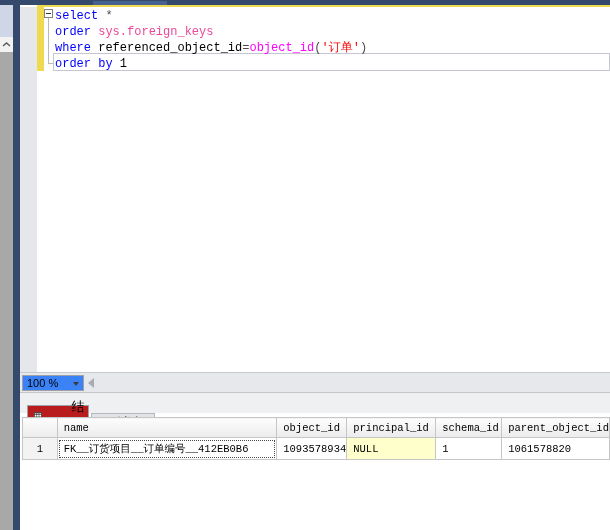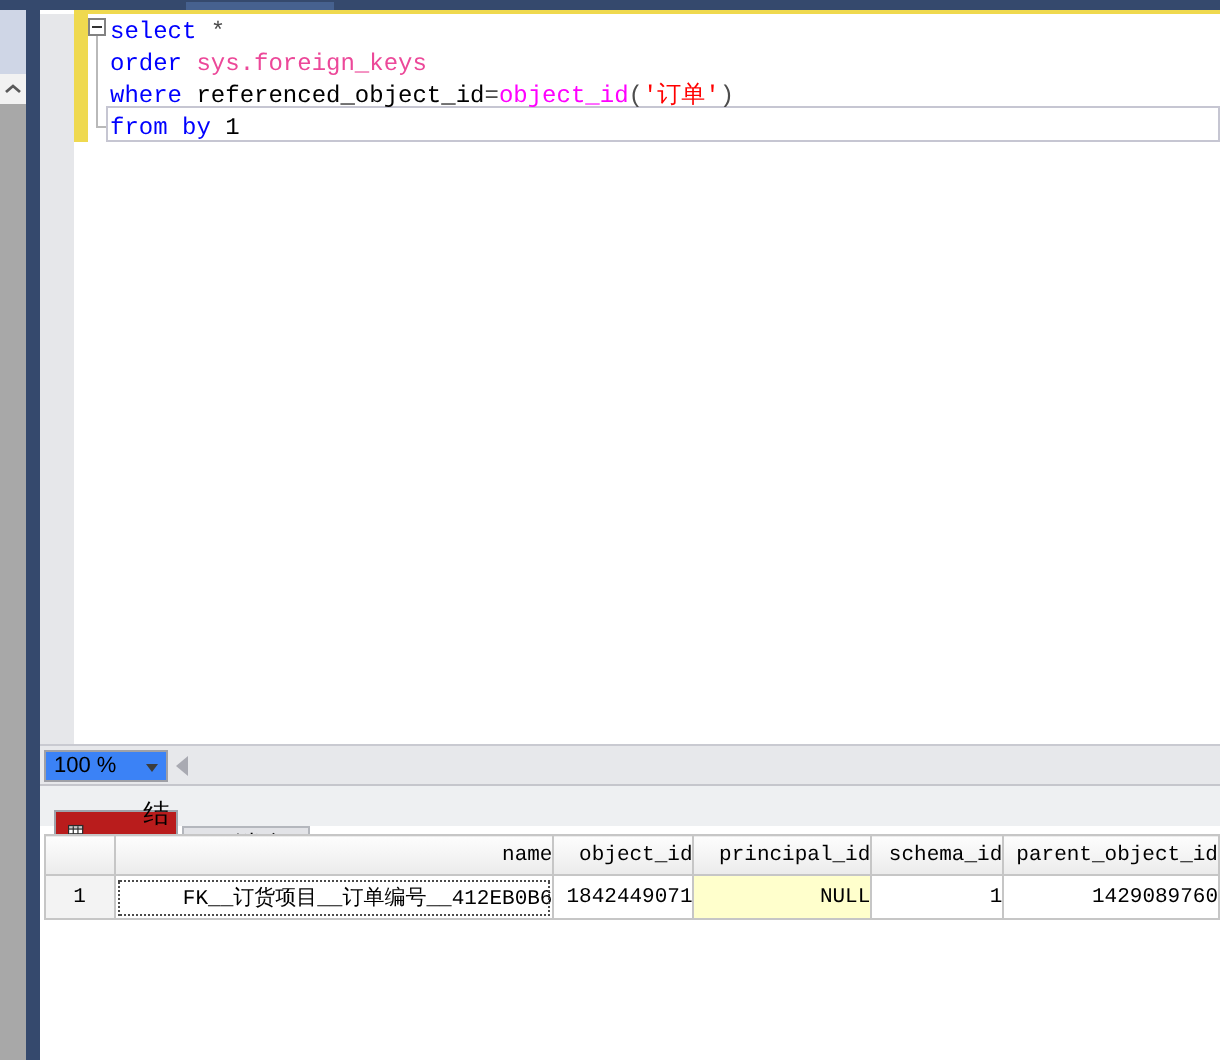--- a/index.html
+++ b/index.html
@@ -50,21 +50,21 @@
   .tab{position:absolute;display:flex;align-items:center;gap:5px;
        font-size:13px;letter-spacing:1px;color:#000;padding-left:6px;box-sizing:border-box;}
   #tab-results{left:7px;top:12px;width:62px;height:21px;background:#b91c1c;
                border:1px solid #9ea3ab;border-bottom:none;gap:30px;}
   #tab-messages{left:71px;top:20px;width:64px;height:19px;background:#e2e3e7;
                 border:1px solid #b4b7bd;border-bottom:none;}
 
   
   #grid{left:22px;top:417px;border-collapse:collapse;table-layout:fixed;
         font-family:"Liberation Mono",monospace;font-size:10.5px;color:#000;}
-  #grid th,#grid td{border:1px solid #c6c6c6;padding:0 0 0 6px;text-align:right;
+  #grid th,#grid td{border:1px solid #c6c6c6;padding:0 0 0 6px;text-align:left;
                     overflow:hidden;white-space:nowrap;font-weight:normal;}
   #grid tr.hdr{height:20px;}
   #grid tr.datarow{height:22px;background:#fff;}
   #grid th{background:linear-gradient(#fdfdfd,#ebebeb);}
   #grid td.rowhdr{background:#f3f3f3;text-align:center;padding:0;}
   #grid td.cell-focused{outline:1px dotted #4a4a4a;outline-offset:-3px;}
   #grid{border:1px solid #a5a5a5;}
 </style>
 </head>
 <body>
@@ -89,21 +89,21 @@
   <div class="abs" id="collapse-box">
       <span class="minus"></span>
     </div>
   <div class="abs" id="outline-guide"></div>
   <div class="abs" id="outline-guide-tick"></div>
   <div class="abs" id="current-line-box"></div>
 
   <div class="code-line" style="top:1px"><span style="color: rgb(0, 0, 255);">select</span><span style="color: rgb(77, 77, 77);"> *</span></div>
   <div class="code-line" style="top:17px"><span style="color: rgb(0, 0, 255);">order</span><span style="color: rgb(0, 0, 0);"> </span><span style="color: #ec4899;">sys.foreign_keys</span></div>
   <div class="code-line" style="top:33px"><span style="color: rgb(0, 0, 255);">where</span><span style="color: rgb(0, 0, 0);"> referenced_object_id</span><span style="color: rgb(77, 77, 77);">=</span><span style="color: rgb(255, 0, 255);">object_id</span><span style="color: rgb(77, 77, 77);">(</span><span style="color: rgb(255, 0, 0);">'订单'</span><span style="color: rgb(77, 77, 77);">)</span></div>
-  <div class="code-line" style="top:49px"><span style="color: rgb(0, 0, 255);">from by</span><span style="color: rgb(0, 0, 0);"> 1</span></div>
+  <div class="code-line" style="top:49px"><span style="color: rgb(0, 0, 255);">order by</span><span style="color: rgb(0, 0, 0);"> 1</span></div>
 </div>
 
 <div class="abs" id="zoom-bar">
   <div class="abs" id="zoom-dropdown">
     <span>100 %</span>
     <span class="abs" id="zoom-caret"></span>
   </div>
   <div class="abs" id="hscroll-left"></div>
 </div>
 
@@ -144,19 +144,19 @@
     <th></th>
     <th>name</th>
     <th>object_id</th>
     <th>principal_id</th>
     <th>schema_id</th>
     <th>parent_object_id</th>
   </tr>
   <tr class="datarow">
     <td class="rowhdr">1</td>
     <td class="cell-focused">FK__订货项目__订单编号__412EB0B6</td>
-    <td>1842449071</td>
+    <td>1093578934</td>
     <td style="background: rgb(255, 255, 204);">NULL</td>
     <td>1</td>
-    <td>1429089760</td>
+    <td>1061578820</td>
   </tr>
 </tbody>
   </table>
 
 </body></html>

